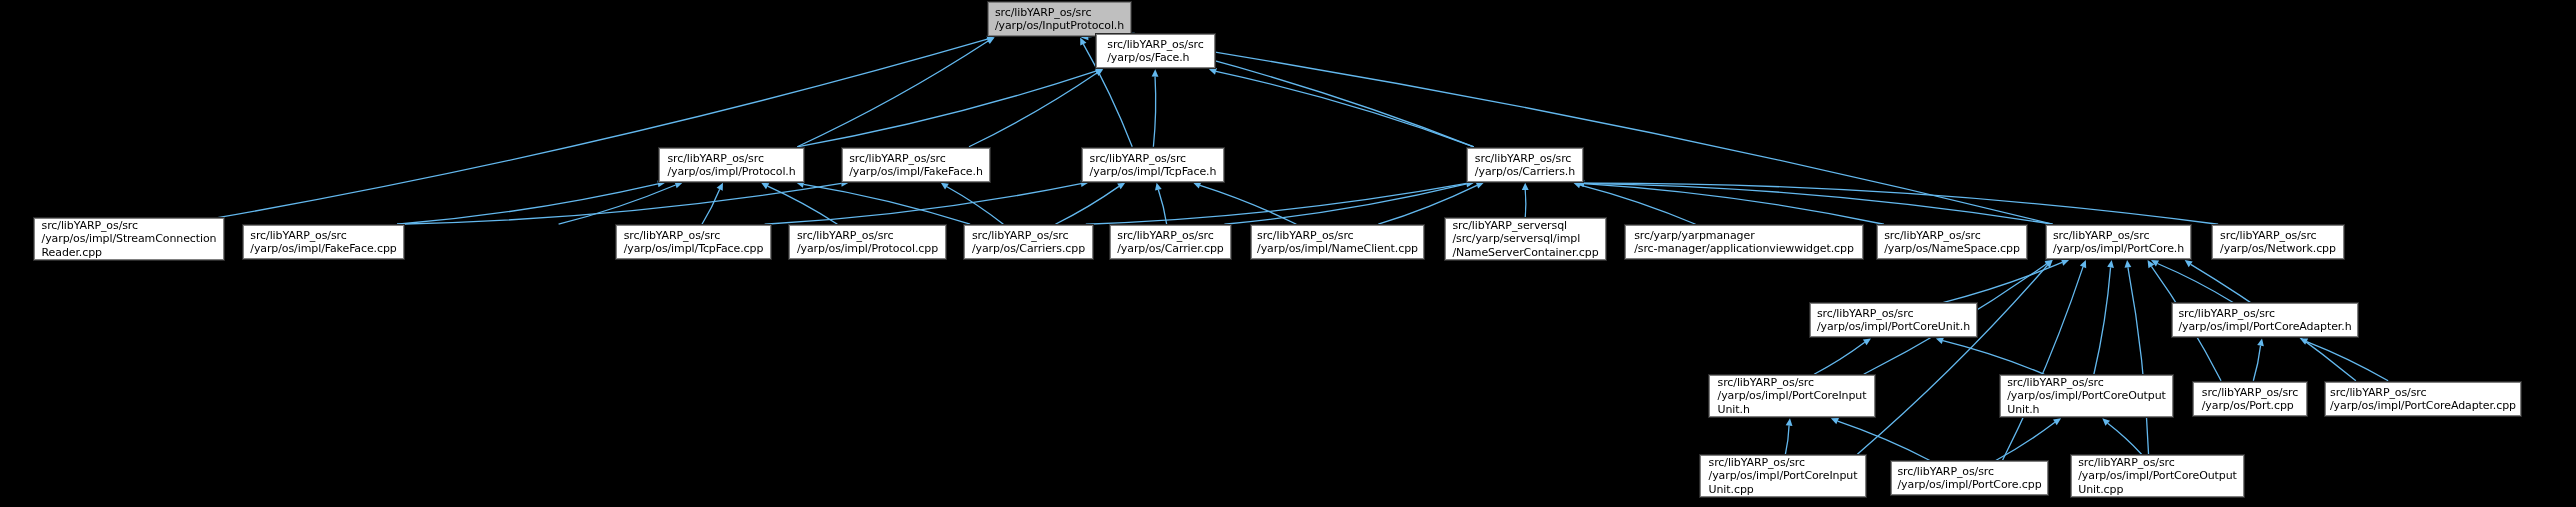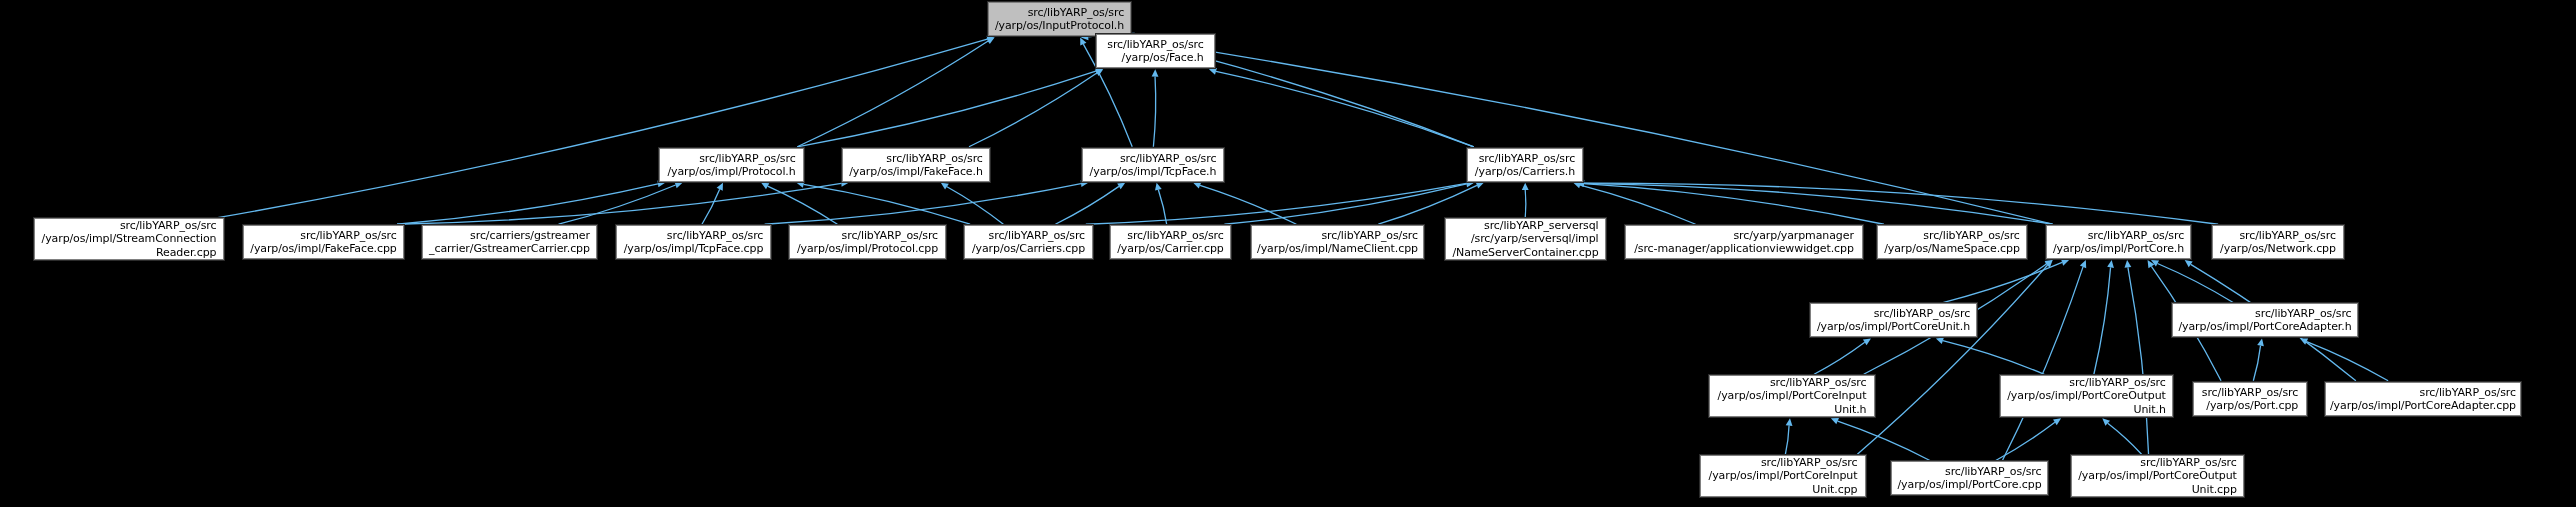--- a/index.html
+++ b/index.html
@@ -2,21 +2,21 @@
 <html style="font-size:13px"><head>
 <meta charset="utf-8">
 <style>
   html,body{margin:0;padding:0;background:#000;}
   #canvas{position:relative;width:2576px;height:508px;background:#000;
           font-family:"DejaVu Sans","Liberation Sans",sans-serif;overflow:hidden;}
   #edges{position:absolute;left:0;top:0;width:2576px;height:508px;}
   .node{position:absolute;box-sizing:border-box;background:#ffffff;
         border:0.8px solid #808080;outline:0.8px solid #2b2b2b;
         display:flex;align-items:center;justify-content:center;
-        text-align:right;color:#000;font-size:11px;line-height:1.22;
+        text-align:left;color:#000;font-size:11px;line-height:1.22;
         letter-spacing:-0.1px;white-space:pre-line;padding:0.8px 3.3px;z-index:5;}
   .node.root{background:#bfbfbf;}
 </style>
 </head>
 <body>
 
 <div id="canvas">
   <svg id="edges" viewBox="0 0 3160 623" preserveAspectRatio="none">
       <path d="M1392.04,41 Q1363.3121730773132,40.84767419209192 1334.9343461546264,45.320948384183836" stroke="#63b8ee" stroke-width="1.6" fill="none"></path>
       <polygon points="1325.96,46 1334.6174554005788,41.13292017869152 1335.251236908674,49.50897658967615" fill="#63b8ee"></polygon>
@@ -121,22 +121,20 @@
 /yarp/os/impl/FakeFace.h</div>
     <div class="node" style="left: 1082px; top: 148px; width: 142px; height: 34px;">src/libYARP_os/src
 /yarp/os/impl/TcpFace.h</div>
     <div class="node" style="left: 1467px; top: 148px; width: 116px; height: 34px;">src/libYARP_os/src
 /yarp/os/Carriers.h</div>
     <div class="node" style="left: 34px; top: 218px; width: 190px; height: 42px;">src/libYARP_os/src
 /yarp/os/impl/StreamConnection
 Reader.cpp</div>
     <div class="node" style="left: 243px; top: 225px; width: 161px; height: 34px;">src/libYARP_os/src
 /yarp/os/impl/FakeFace.cpp</div>
-    <div class="node" style="left: 422px; top: 225px; width: 175px; height: 34px;">src/carriers/gstreamer
-_carrier/GstreamerCarrier.cpp</div>
     <div class="node" style="left: 616px; top: 225px; width: 155px; height: 34px;">src/libYARP_os/src
 /yarp/os/impl/TcpFace.cpp</div>
     <div class="node" style="left: 789px; top: 225px; width: 157px; height: 34px;">src/libYARP_os/src
 /yarp/os/impl/Protocol.cpp</div>
     <div class="node" style="left: 964px; top: 225px; width: 129px; height: 34px;">src/libYARP_os/src
 /yarp/os/Carriers.cpp</div>
     <div class="node" style="left: 1110px; top: 225px; width: 121px; height: 34px;">src/libYARP_os/src
 /yarp/os/Carrier.cpp</div>
     <div class="node" style="left: 1251px; top: 225px; width: 173px; height: 34px;">src/libYARP_os/src
 /yarp/os/impl/NameClient.cpp</div>

